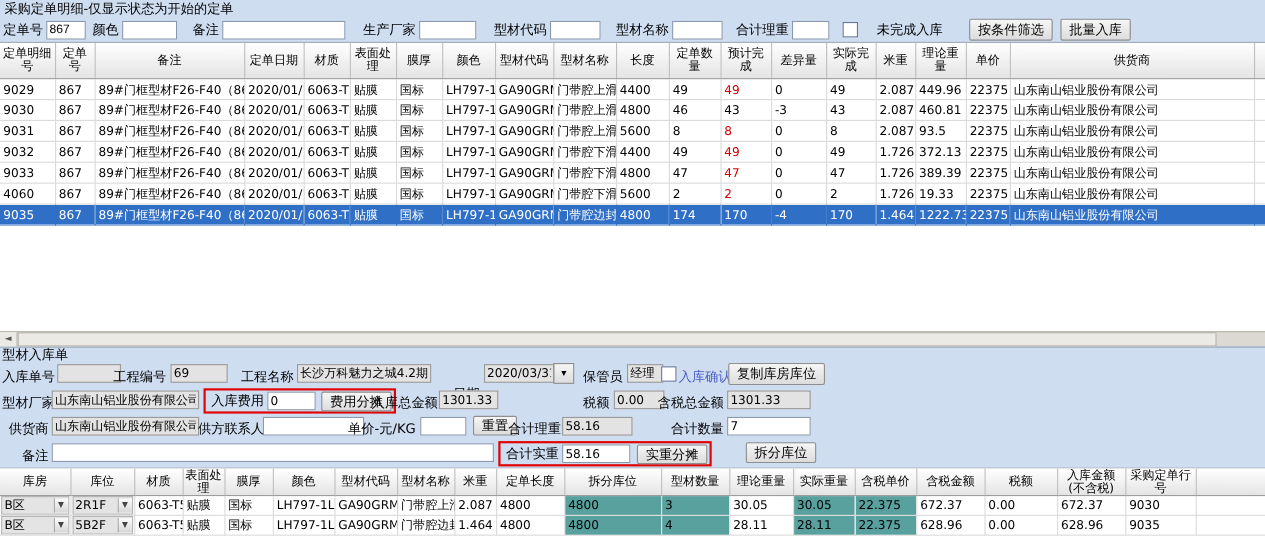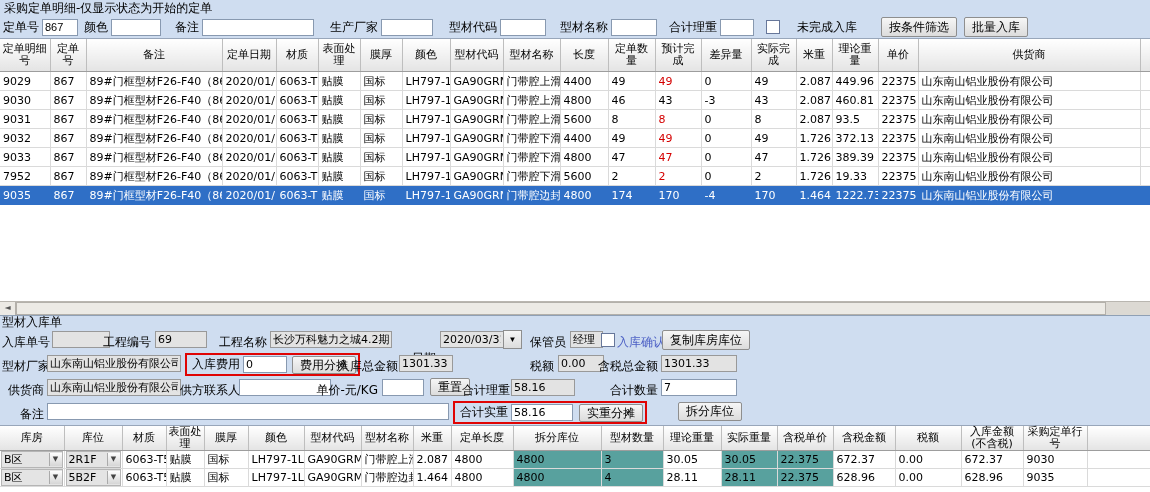--- a/index.html
+++ b/index.html
@@ -232,21 +232,21 @@
             <td class="red">47</td>
             <td>0</td>
             <td>47</td>
             <td>1.726</td>
             <td>389.39</td>
             <td>22375</td>
             <td>山东南山铝业股份有限公司</td>
             <td></td>
           </tr>
           <tr>
-            <td>7952</td>
+            <td>4060</td>
             <td>867</td>
             <td>89#门框型材F26-F40（866+867）</td>
             <td>2020/01/13</td>
             <td>6063-T5</td>
             <td>贴膜</td>
             <td>国标</td>
             <td>LH797-1LL0</td>
             <td>GA90GRM04</td>
             <td>门带腔下滑</td>
             <td>5600</td>

